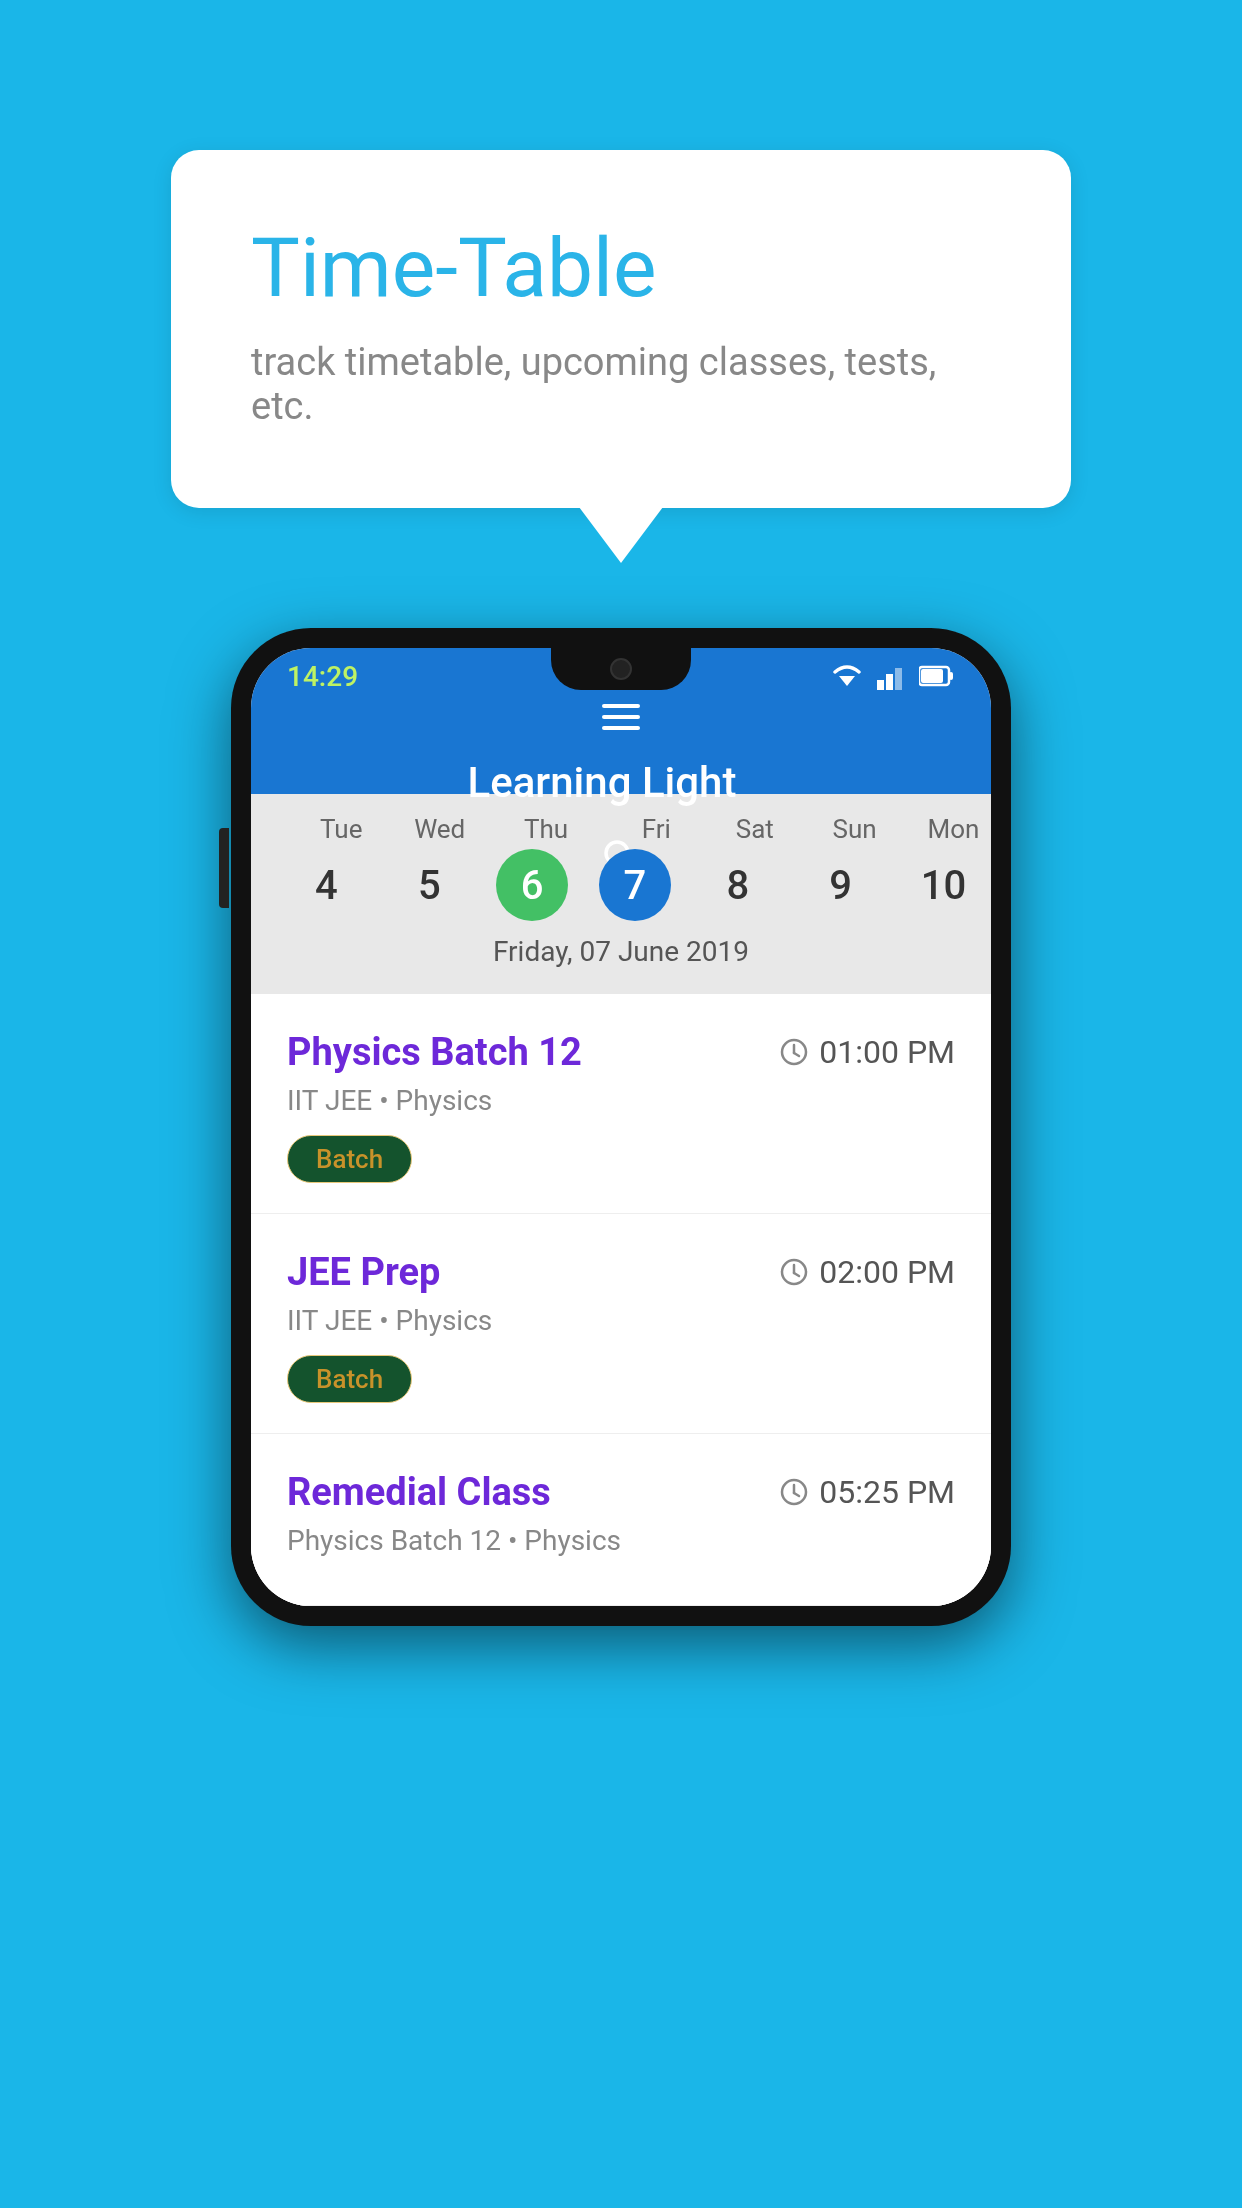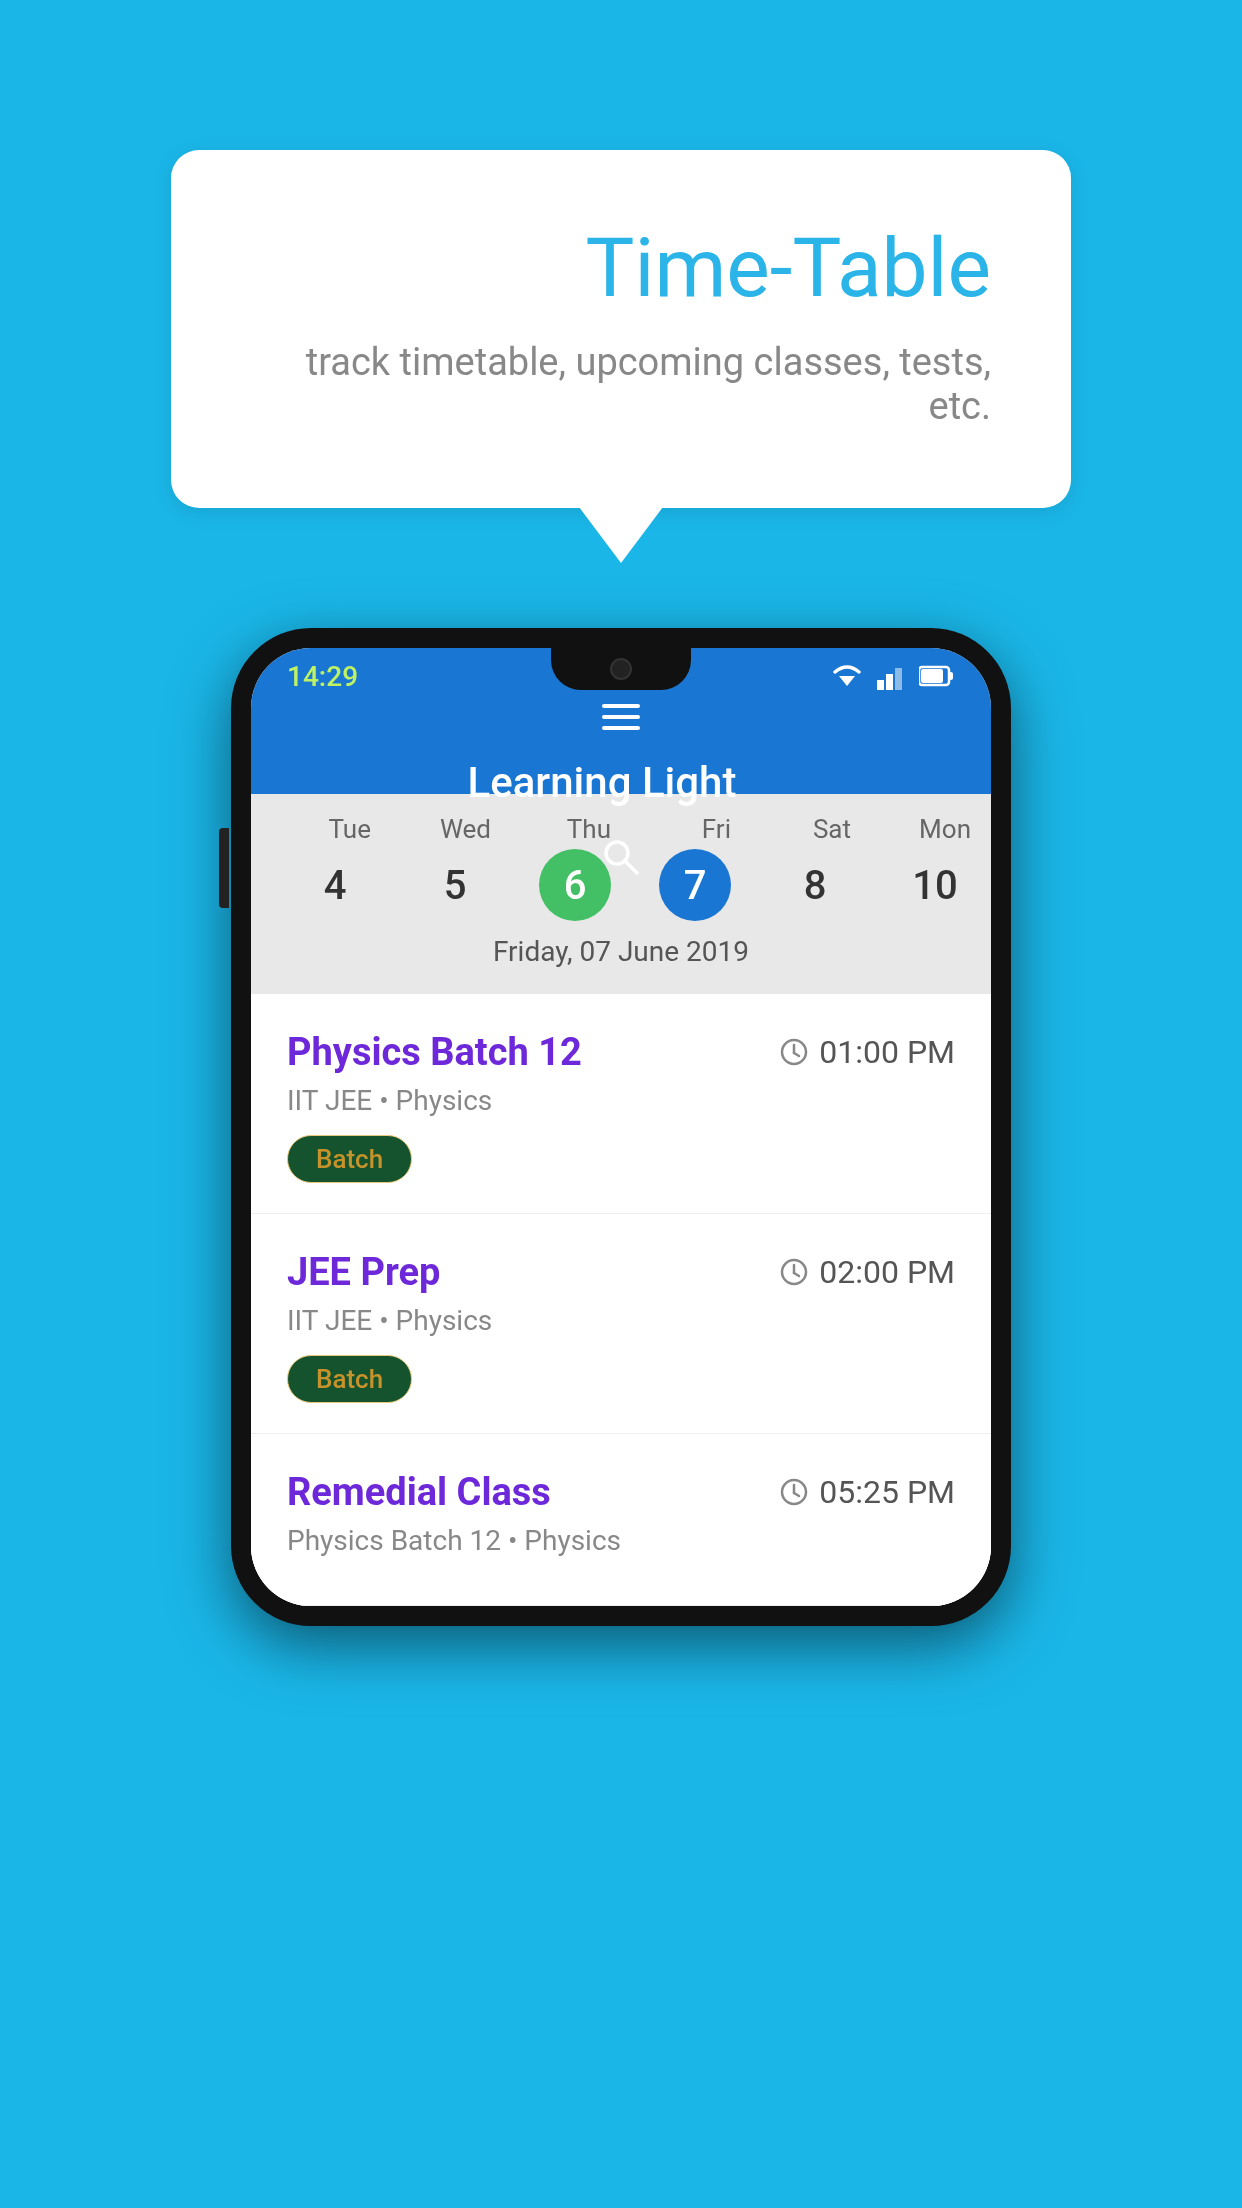--- a/index.html
+++ b/index.html
@@ -18,21 +18,21 @@
     }
 
     
     .speech-bubble {
       background: white;
       border-radius: 28px;
       padding: 70px 80px 80px 80px;
       width: 900px;
       margin-top: 150px;
       position: relative;
-      text-align: right;
+      text-align: left;
       box-shadow: 0 4px 20px rgba(0,0,0,0.1);
     }
     .speech-bubble::after {
       content: '';
       position: absolute;
       bottom: -55px;
       left: 50%;
       transform: translateX(-50%);
       width: 0;
       height: 0;
@@ -327,20 +327,24 @@
               <div class="day-name">Thu</div>
               <div class="day-num today">6</div>
             </div>
             <div class="day-col">
               <div class="day-name">Fri</div>
               <div class="day-num selected">7</div>
             </div>
             <div class="day-col">
               <div class="day-name">Sat</div>
               <div class="day-num">8</div>
+            </div>
+            <div class="day-col">
+              <div class="day-name">Sun</div>
+              <div class="day-num">9</div>
             </div>
             <div class="day-col">
               <div class="day-name">Mon</div>
               <div class="day-num">10</div>
             </div>
           </div>
         <div class="selected-date-label">Friday, 07 June 2019</div>
       </div>
 
       <div class="schedule-list" id="schedule-container">

